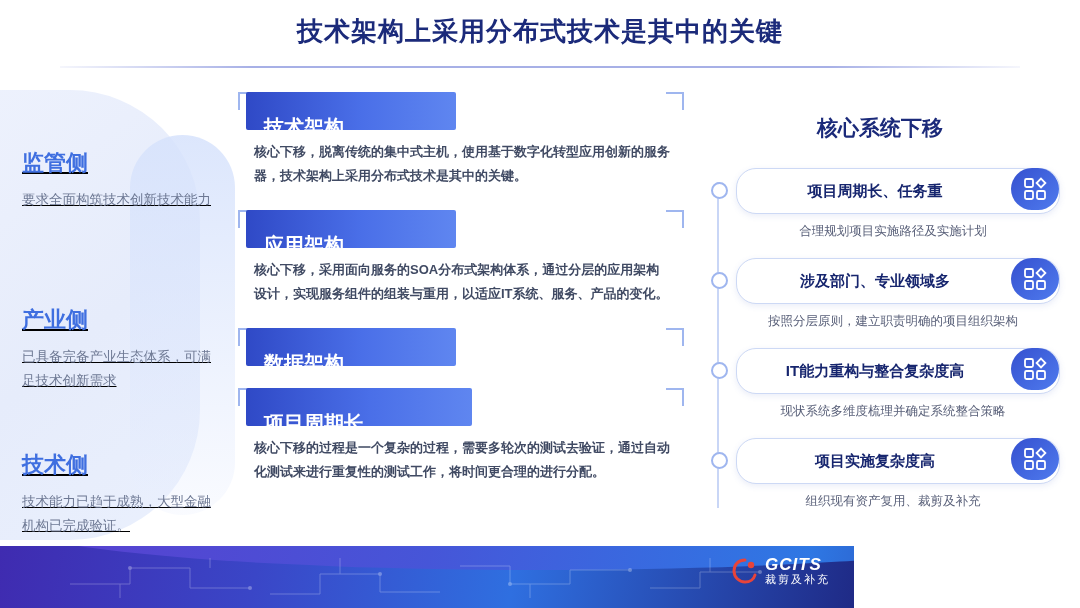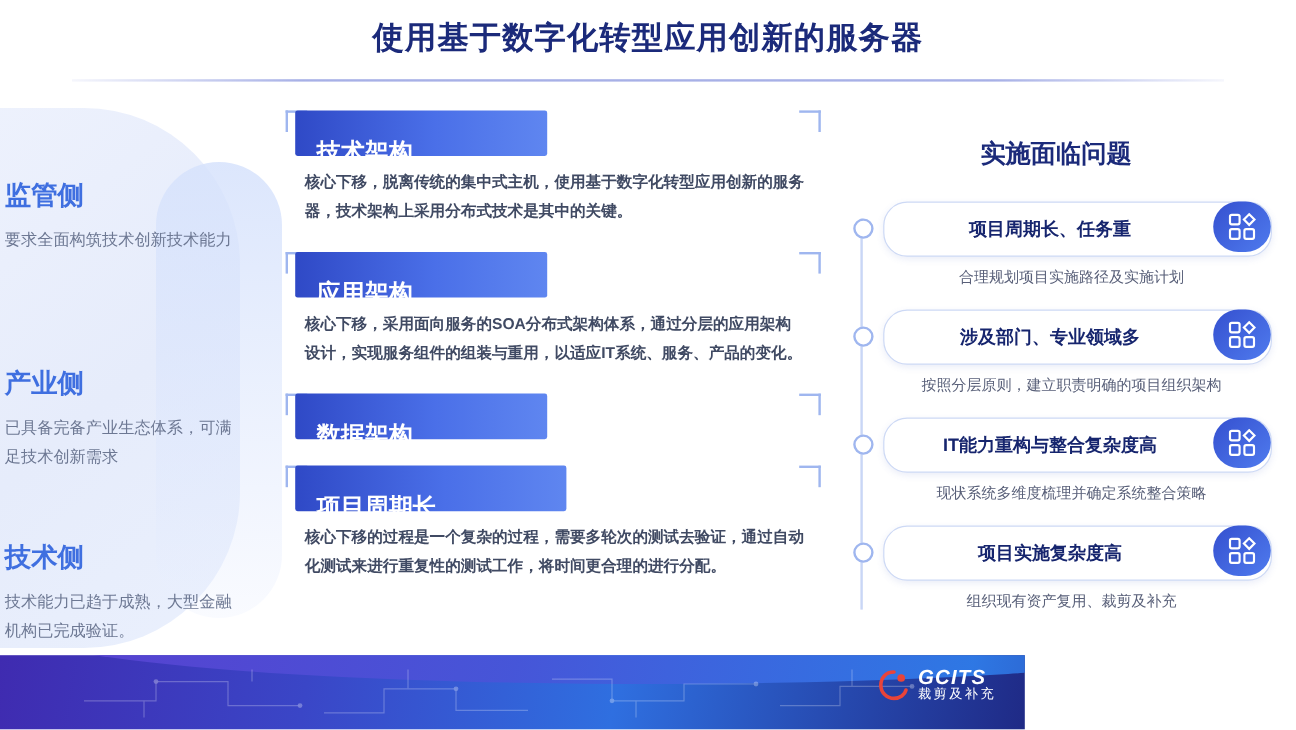--- a/index.html
+++ b/index.html
@@ -63,23 +63,24 @@
     left: 130px;
     top: 55px;
     width: 105px;
     height: 380px;
     background: linear-gradient(180deg, rgba(214,226,252,0.85), rgba(236,241,254,0.3));
     border-radius: 60px;
     z-index: 0;
   }
   .left-item {
     position: absolute;
-    left: 4px;
+    left: 22px;
     width: 200px;
     z-index: 2;
+    text-decoration: underline;
   }
   .left-item .li-title {
     font-size: 22px;
     font-weight: bold;
     color: #3f6fe0;
     margin-bottom: 10px;
   }
   .left-item .li-desc {
     font-size: 13.5px;
     color: #6d7893;
@@ -265,21 +266,21 @@
   }
   .brand-cn {
     font-size: 11px;
     letter-spacing: 2px;
   }
 </style>
 </head>
 <body>
 
 <div class="title-bar">
-  <div class="title-text">使用基于数字化转型应用创新的服务器</div>
+  <div class="title-text">技术架构上采用分布式技术是其中的关键</div>
   <div class="title-rule"></div>
 </div>
 
 <div class="left-col">
   <div class="left-blob"></div>
   <div class="left-blob2"></div>
 
   <div class="left-item" style="top:68px;">
     <div class="li-title">监管侧</div>
     <div class="li-desc">要求全面构筑技术创新技术能力</div>
@@ -329,21 +330,21 @@
       <span class="corner tl"></span>
       <span class="corner tr"></span>
     </div>
     <div class="card-head wide">项目周期长</div>
     <div class="card-body">核心下移的过程是一个复杂的过程，需要多轮次的测试去验证，通过自动化测试来进行重复性的测试工作，将时间更合理的进行分配。</div>
   </div>
 
 </div>
 
 <div class="right-col">
-  <div class="right-title">实施面临问题</div>
+  <div class="right-title">核心系统下移</div>
   <div class="timeline"></div>
 
   <div class="r-item">
     <span class="r-dot"></span>
     <div class="pill">
       <span class="pill-label">项目周期长、任务重</span>
       <span class="pill-icon">
         <svg width="24" height="24" viewBox="0 0 24 24">
           <rect x="2" y="2" width="8" height="8" rx="1.5" fill="none" stroke="#ffffff" stroke-width="1.8"></rect>
           <rect x="14" y="14" width="8" height="8" rx="1.5" fill="none" stroke="#ffffff" stroke-width="1.8"></rect>

